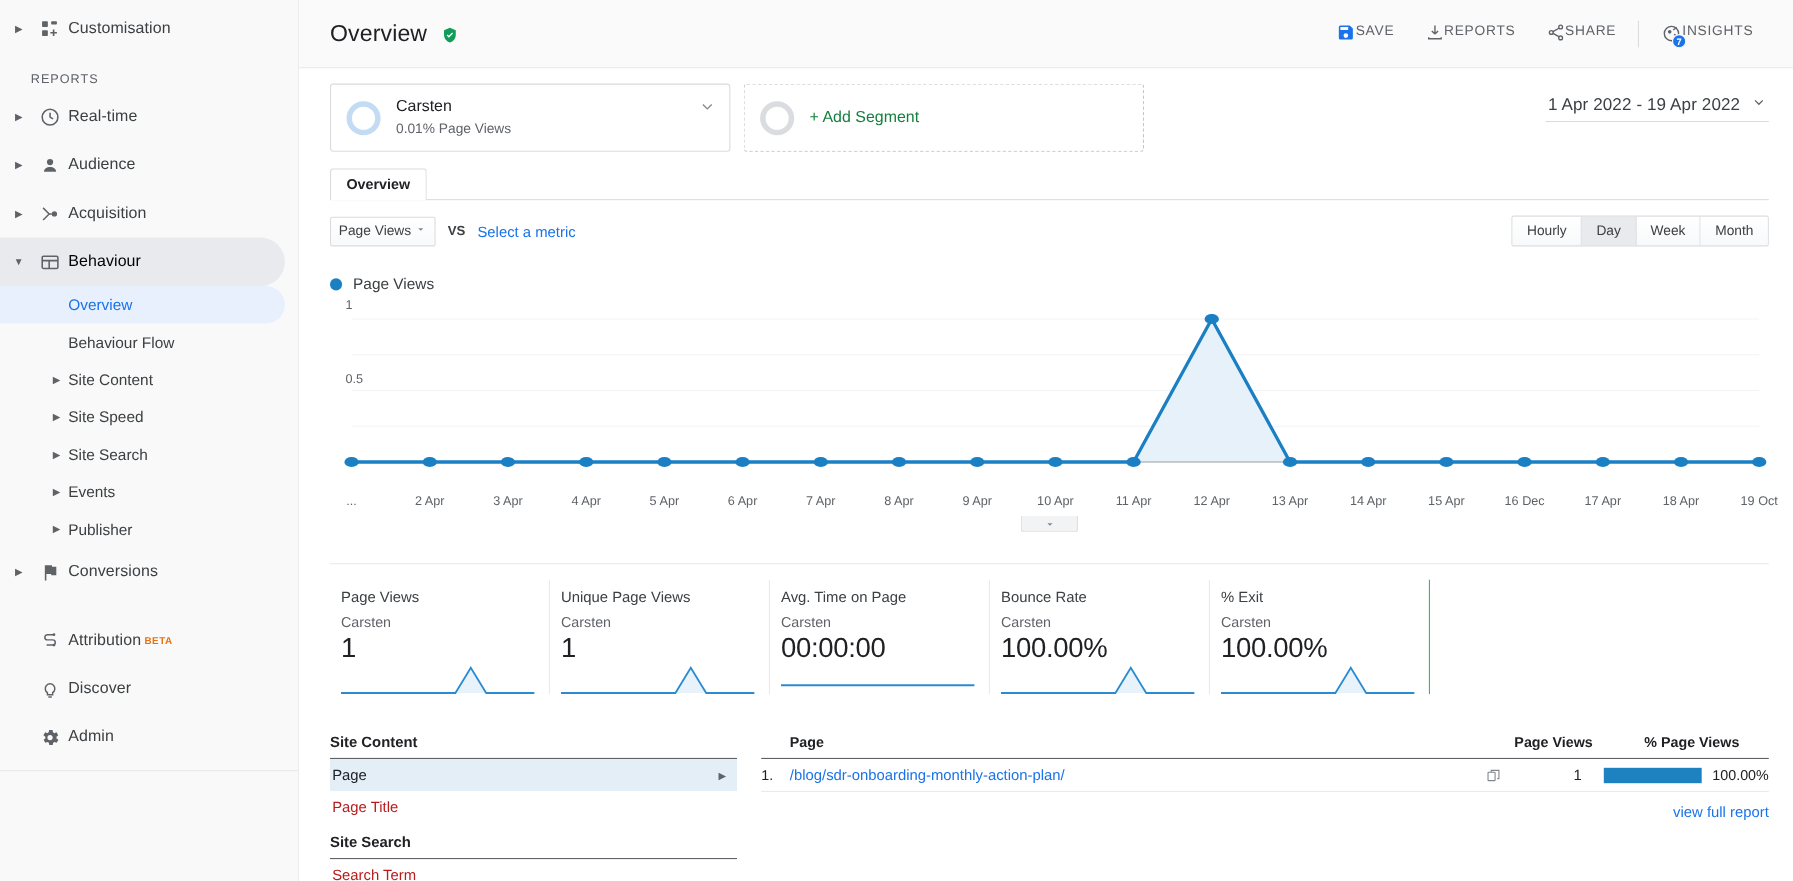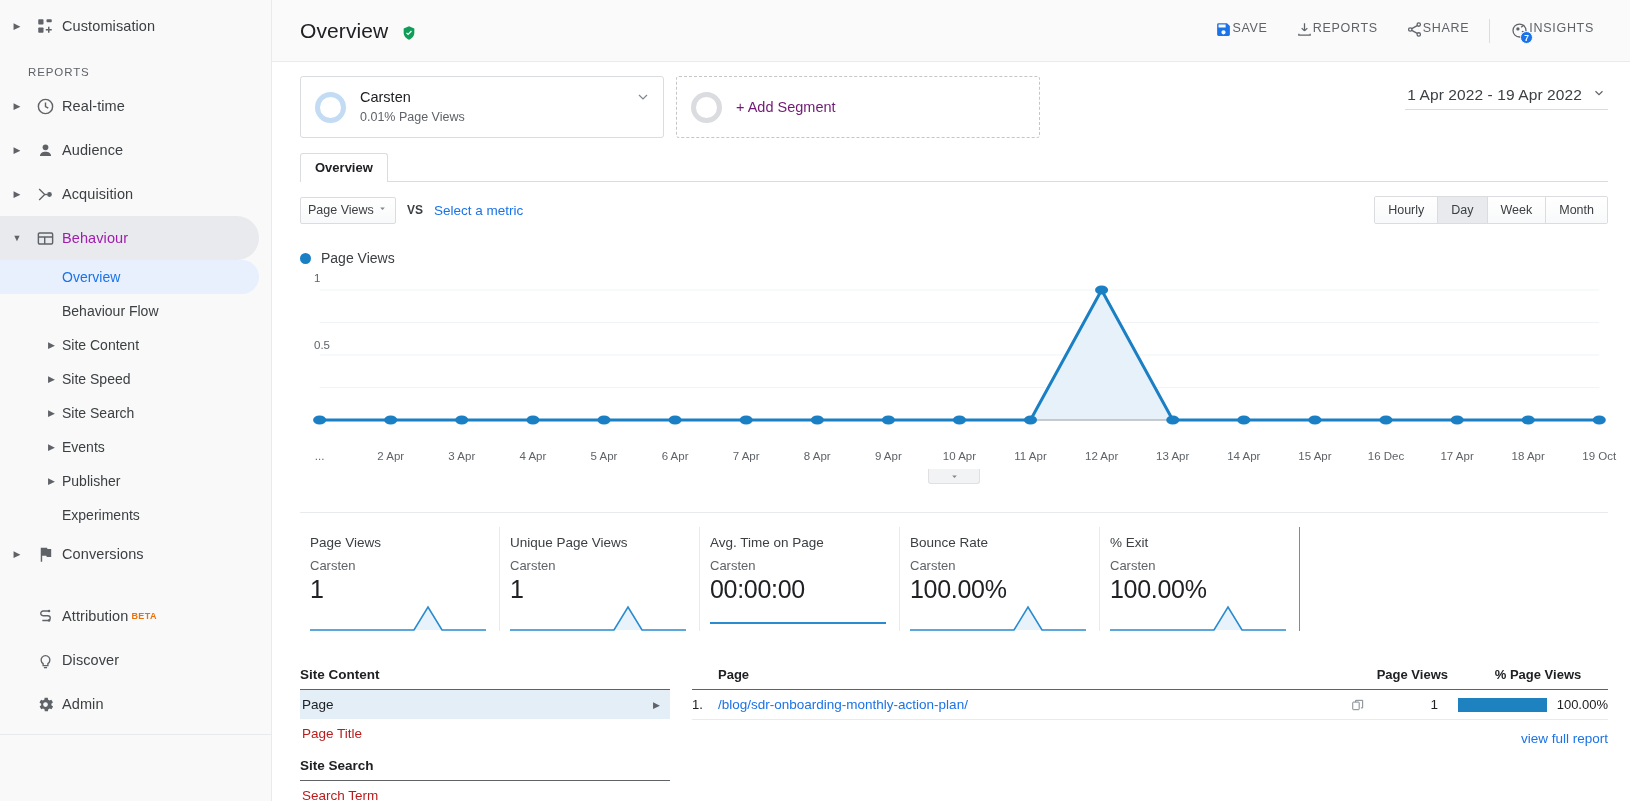--- a/index.html
+++ b/index.html
@@ -40,21 +40,21 @@
     color: #5f6368;
   }
   .nav-row .nav-label {
     font-size: 14.5px; color: #3c4043; letter-spacing: .1px;
   }
   .nav-row.selected {
     background: #e8eaed;
     border-top-right-radius: 22px; border-bottom-right-radius: 22px;
     margin-right: 12px;
   }
-  .nav-row.selected .nav-label { color: #a21caf; }
+  .nav-row.selected .nav-label { color: #000000; }
   .section-label {
     font-size: 11.5px; color: #5f6368; letter-spacing: .9px;
     padding-left: 28px; height: 36px; display: flex; align-items: flex-end;
     padding-bottom: 6px; font-weight: 500;
   }
   .sub-row {
     display: flex; align-items: center;
     height: 34px; padding-left: 62px; cursor: pointer;
     font-size: 14px; color: #3c4043;
     position: relative;
@@ -125,21 +125,21 @@
   }
   .donut.empty { border-color: #dadce0; }
   .seg-name { font-size: 14.5px; color: #202124; line-height: 1.35; }
   .seg-sub { font-size: 12.5px; color: #5f6368; line-height: 1.35; margin-top: 1px; }
   .seg-chevron { position: absolute; right: 12px; top: 12px; color: #80868b; }
   .segment-add {
     width: 364px; height: 62px; margin-left: 12px;
     border: 1px dashed #c4c7c5; border-radius: 3px;
     display: flex; align-items: center; padding: 0 14px; cursor: pointer;
   }
-  .add-seg-text { font-size: 14.5px; color: #701a75; }
+  .add-seg-text { font-size: 14.5px; color: #15803d; }
   .date-range {
     margin-left: auto; align-self: flex-start; margin-top: 10px;
     display: flex; align-items: center; gap: 10px;
     border-bottom: 1px solid #dadce0; padding: 0 2px 5px 2px;
     cursor: pointer;
   }
   .date-range-text { font-size: 15.5px; color: #3c4043; letter-spacing: .1px; }
 
   
   .tab-strip {
@@ -366,23 +366,20 @@
       <span class="sub-caret">▶</span>
       <span>Site Search</span>
     </div>
     <div class="sub-row">
       <span class="sub-caret">▶</span>
       <span>Events</span>
     </div>
     <div class="sub-row">
       <span class="sub-caret">▶</span>
       <span>Publisher</span>
-    </div>
-    <div class="sub-row">
-      <span>Experiments</span>
     </div>
 
     <div class="nav-row">
       <span class="caret">▶</span>
       <span class="nav-icon">
         <svg width="19" height="19" viewBox="0 0 24 24" fill="currentColor">
             <path d="M6 3v18h1.8v-7.4h5.3l.5 1.6h5.6V5.2h-4.8L14 3.6H6z"></path>
           </svg>
       </span>
       <span class="nav-label">Conversions</span>

